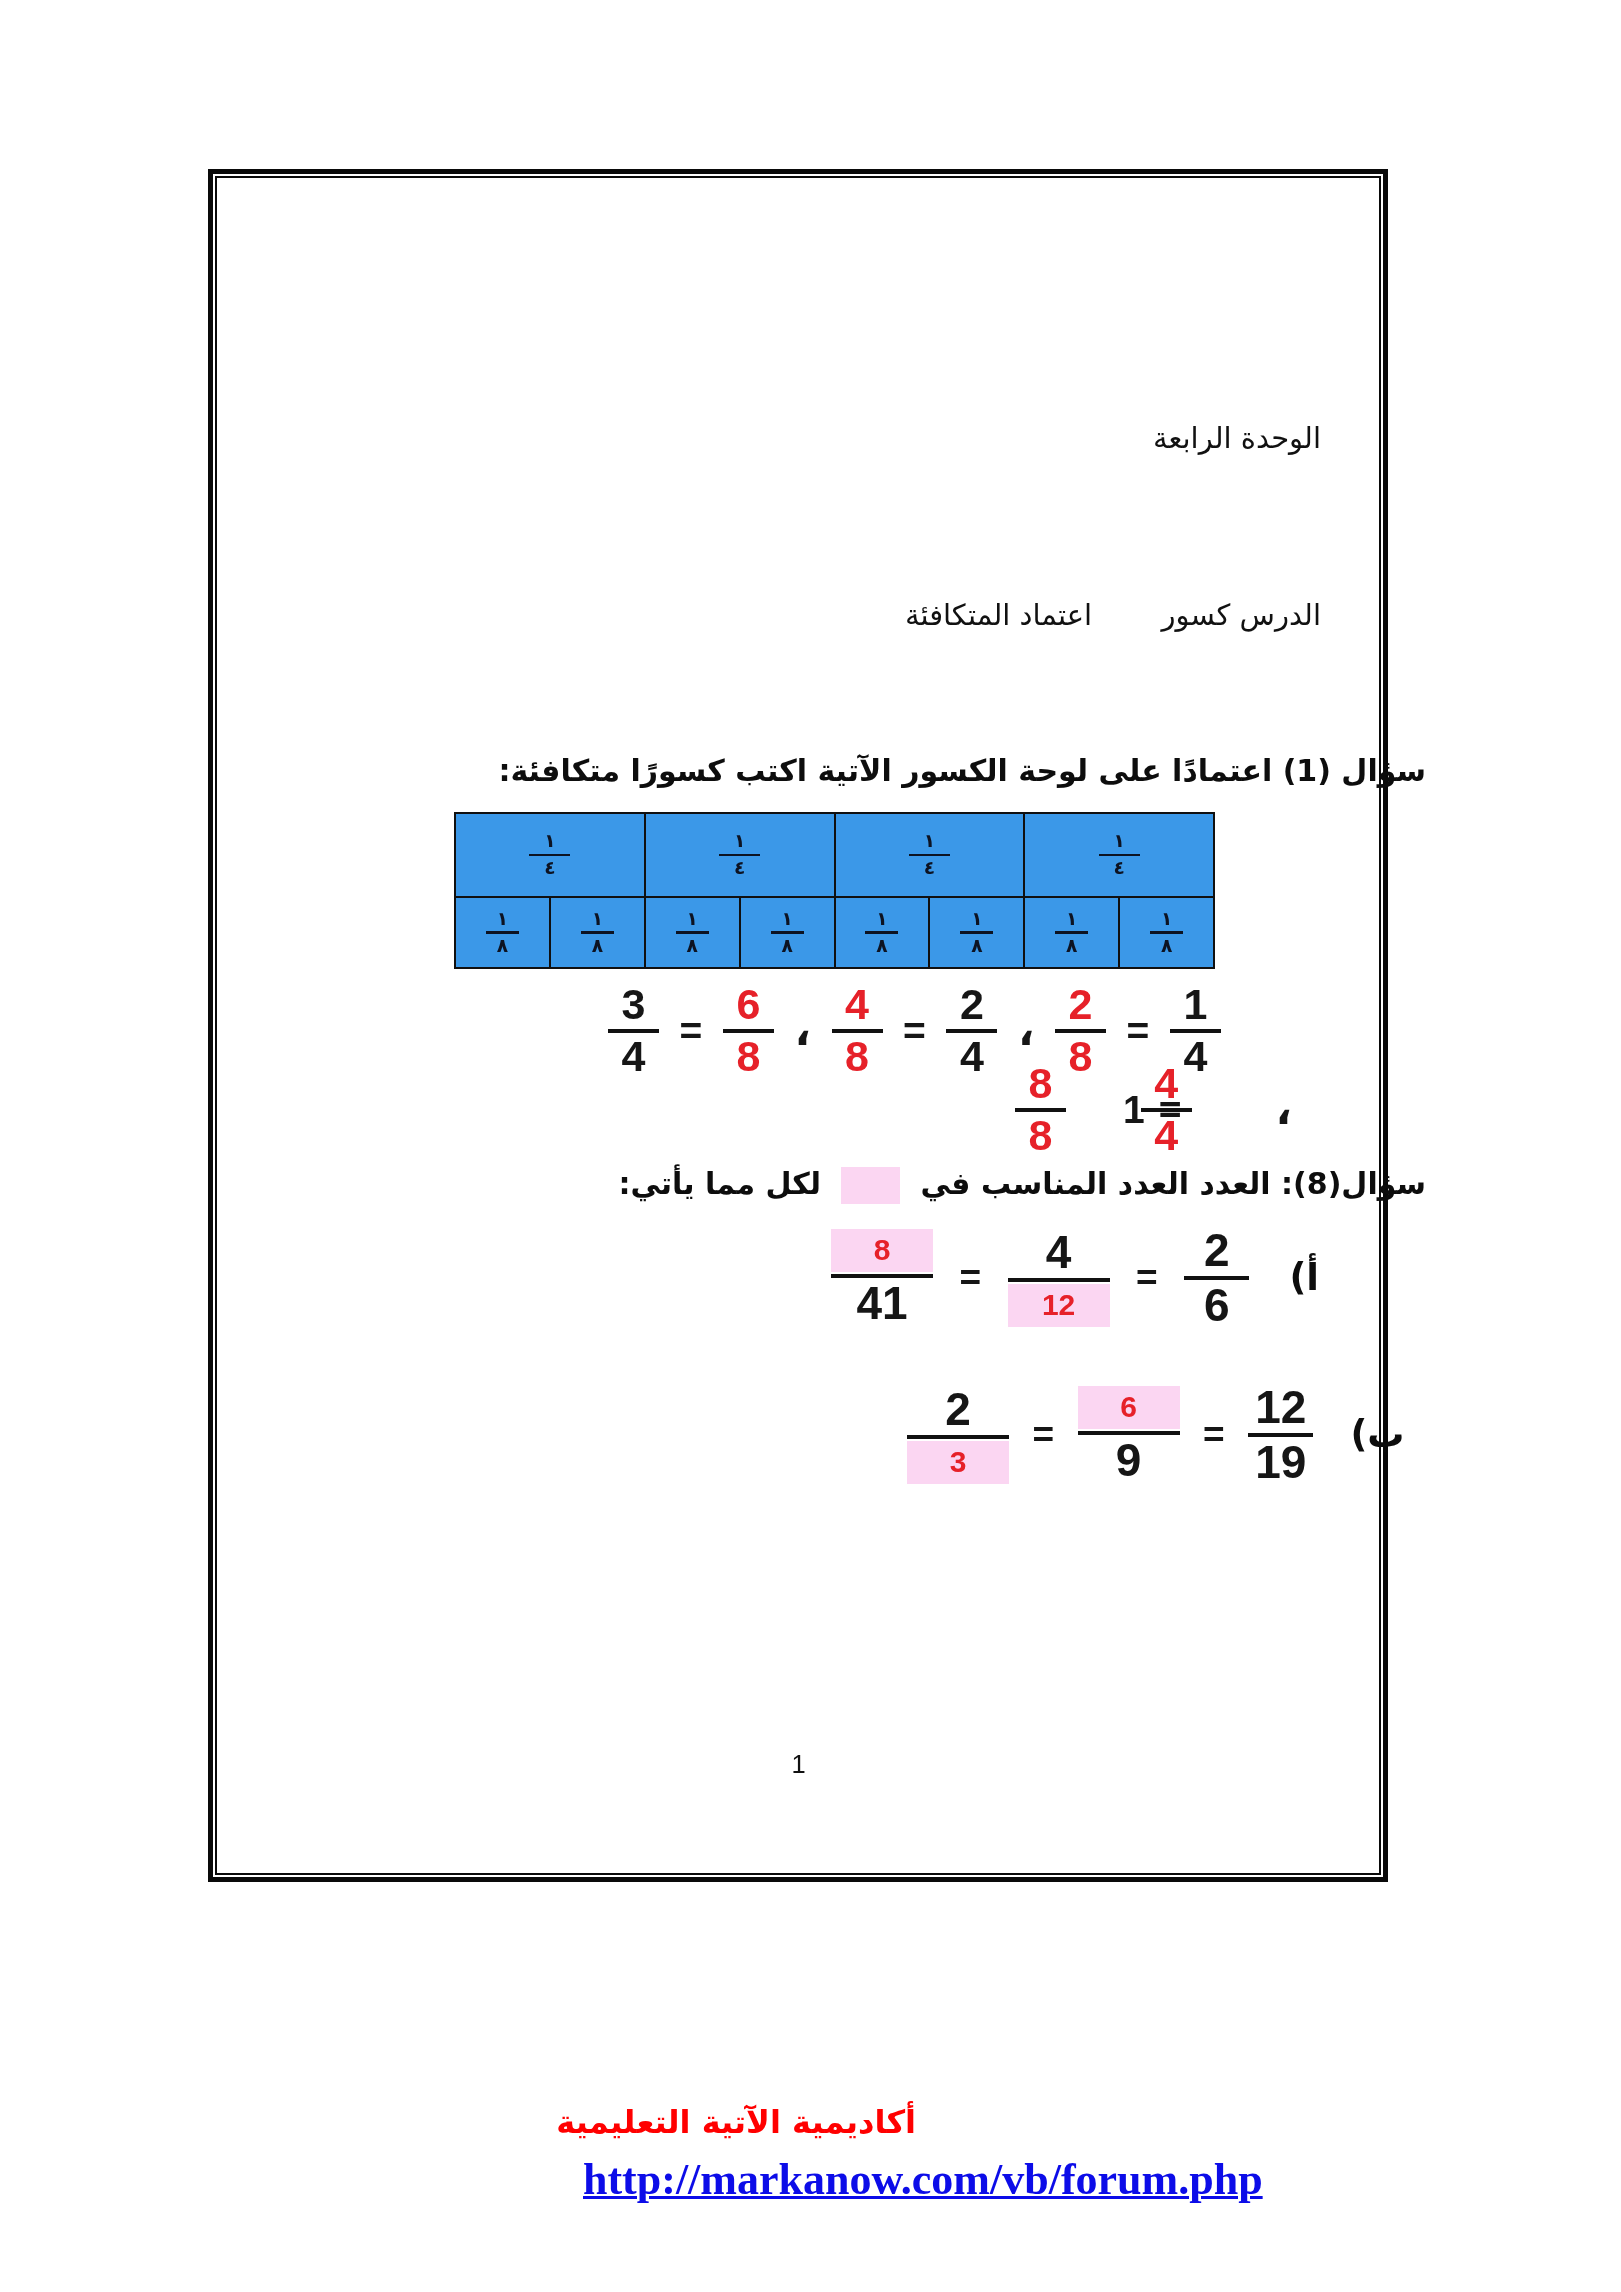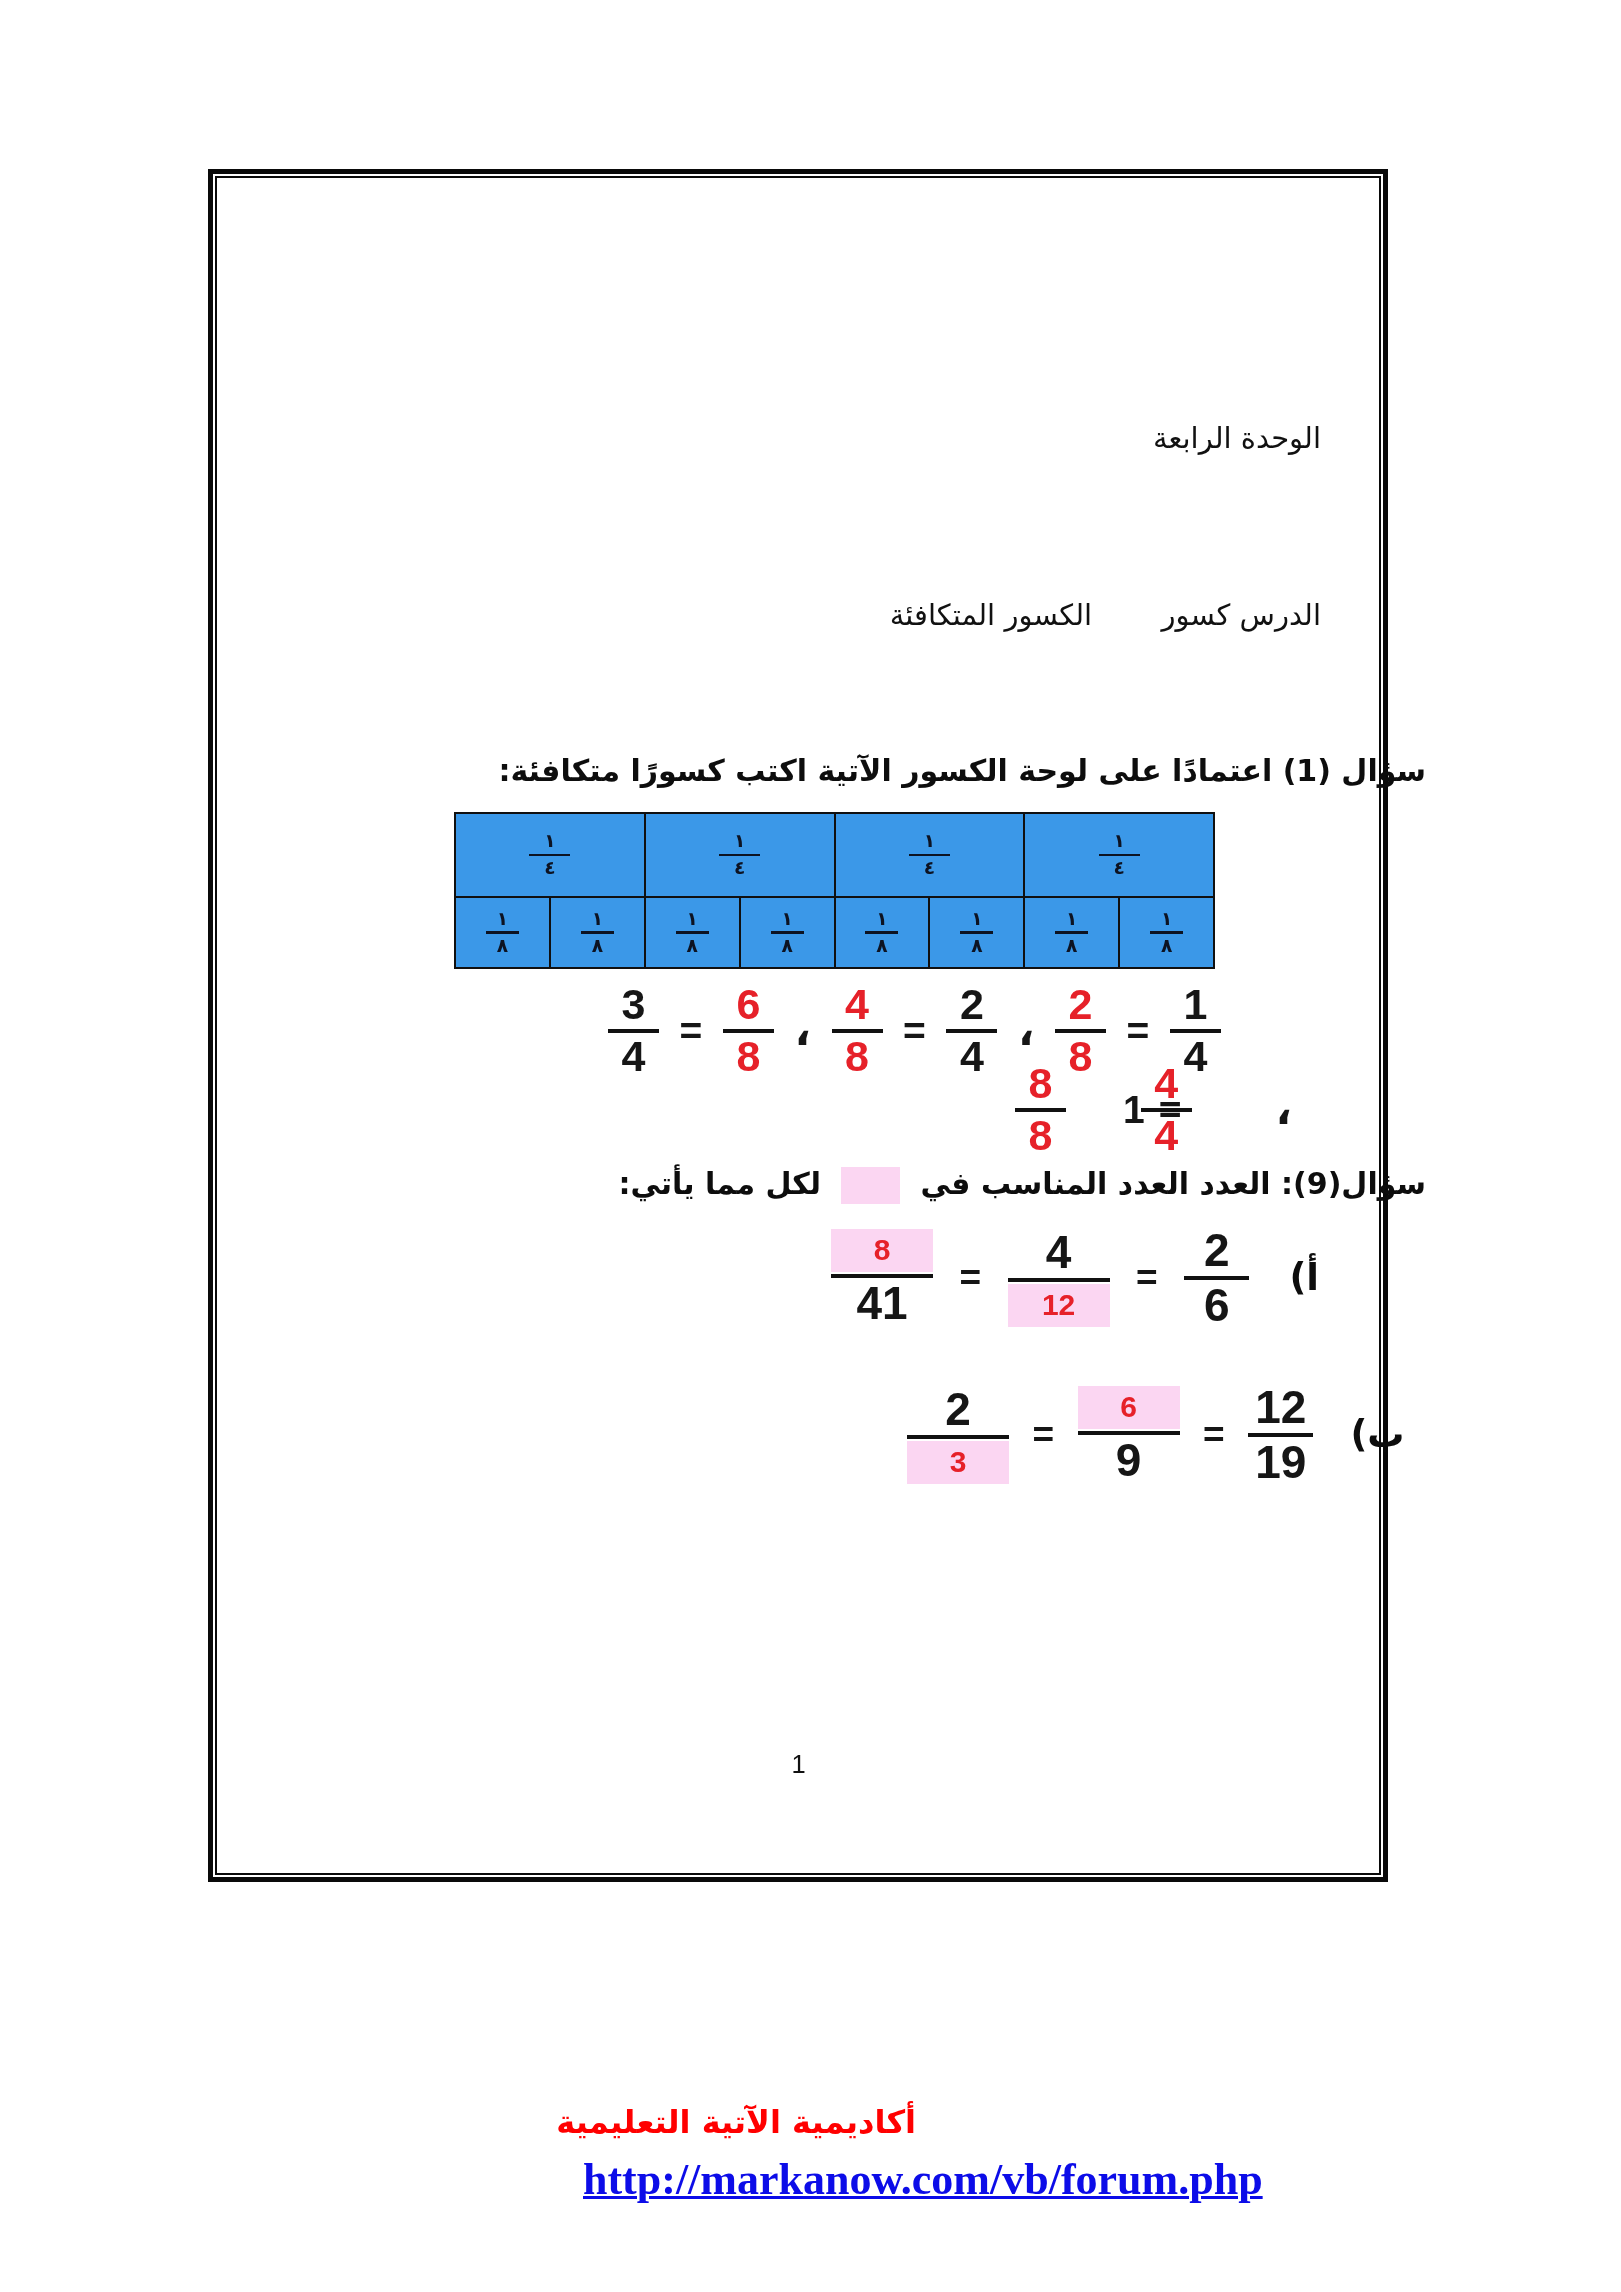--- a/index.html
+++ b/index.html
@@ -117,21 +117,21 @@
 
   <div class="frame">
     <div class="frame-inner"></div>
   </div>
 
   <div class="unit-title" dir="rtl">الوحدة الرابعة</div>
 
   <div class="lesson-line" dir="rtl">
     <span>الدرس كسور</span>
     <span class="lesson-gap"></span>
-    <span>الكسور المتكافئة</span>
+    <span>اعتماد المتكافئة</span>
   </div>
 
   <div class="q-heading q1-heading" dir="rtl">
     <b>سؤال (1)</b><span> اعتمادًا على لوحة الكسور الآتية اكتب كسورًا متكافئة:</span>
   </div>
 
   <div class="board">
       <div class="board-row quarters">
         <div class="board-cell">
           <span class="cellfrac">
@@ -270,21 +270,21 @@
       <span class="frac red-digits">
         <span class="fnum">4</span>
         <span class="fbar"></span>
         <span class="fden">4</span>
       </span>
       <span class="sym sym-eq">=</span>
       <span class="sym sym-comma">،</span>
     </div>
 
   <div class="q-heading q2-heading" dir="rtl">
-    <b>سؤال(9):</b><span> العدد العدد المناسب في </span><span class="inline-answer-box"></span><span> لكل مما يأتي:</span>
+    <b>سؤال(8):</b><span> العدد العدد المناسب في </span><span class="inline-answer-box"></span><span> لكل مما يأتي:</span>
   </div>
 
   <div class="eq-row eq-a">
       <span class="frac">
         <span class="fnum abox reddigit">8</span>
         <span class="fbar"></span>
         <span class="fden">41</span>
       </span>
       <span class="sym sym-eq">=</span>
       <span class="frac">

